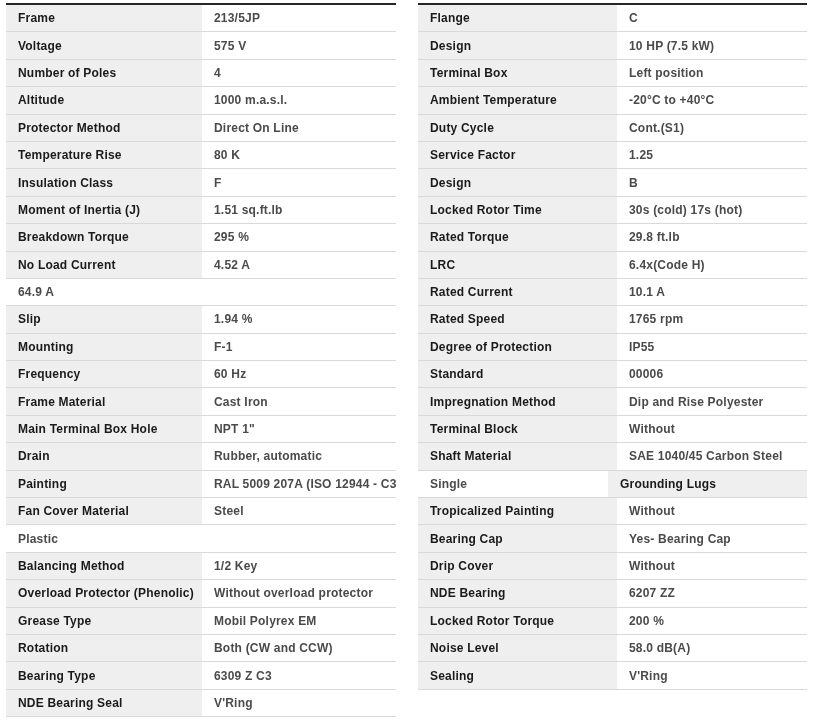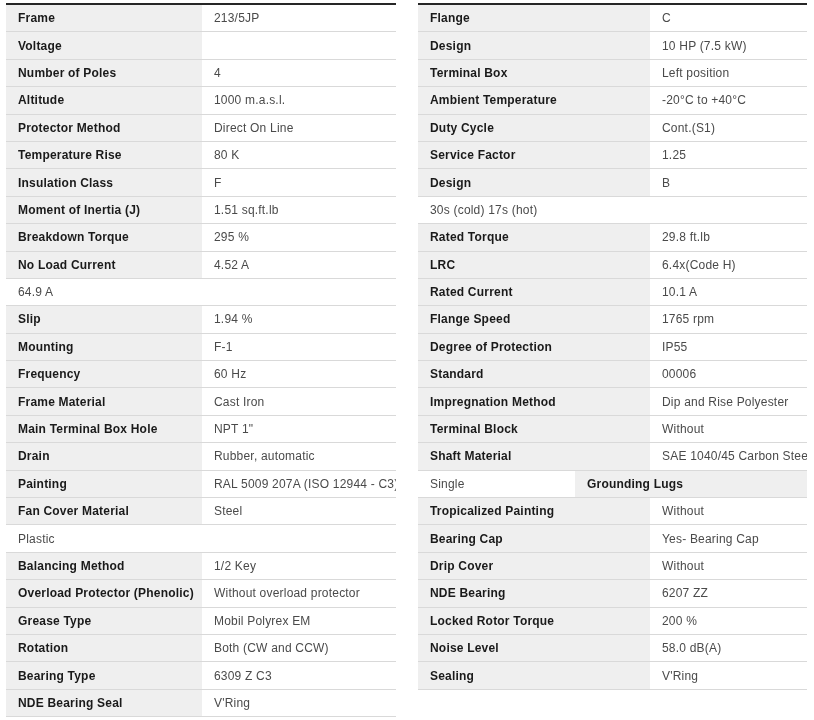--- a/index.html
+++ b/index.html
@@ -50,38 +50,39 @@
     overflow: hidden;
   }
   .label-cell {
     background: var(--label-bg);
     color: var(--label-text);
     font-weight: 700;
   }
   .value-cell {
     background: #ffffff;
     color: var(--value-text);
-    font-weight: 400;
+    font-weight: 700;
     flex: 1;
   }
   .spec-table.left  .label-cell { width: 196px; }
-  .spec-table.right .label-cell { width: 232px; }
+  .spec-table.right .label-cell { width: 199px; }
 </style>
 </head>
 <body>
 
 <div class="page">
   <div class="tables-wrap">
     <section class="spec-table left">
         <div class="row">
           <div class="cell label-cell">Frame</div>
           <div class="cell value-cell">213/5JP</div>
         </div>
         <div class="row">
           <div class="cell label-cell">Voltage</div>
+          <div class="cell value-cell">575 V</div>
         </div>
         <div class="row">
           <div class="cell label-cell">Number of Poles</div>
           <div class="cell value-cell">4</div>
         </div>
         <div class="row">
           <div class="cell label-cell">Altitude</div>
           <div class="cell value-cell">1000 m.a.s.l.</div>
         </div>
         <div class="row">
@@ -194,36 +195,37 @@
         </div>
         <div class="row">
           <div class="cell label-cell">Service Factor</div>
           <div class="cell value-cell">1.25</div>
         </div>
         <div class="row">
           <div class="cell label-cell">Design</div>
           <div class="cell value-cell">B</div>
         </div>
         <div class="row">
+          <div class="cell label-cell">Locked Rotor Time</div>
           <div class="cell value-cell">30s (cold) 17s (hot)</div>
         </div>
         <div class="row">
           <div class="cell label-cell">Rated Torque</div>
           <div class="cell value-cell">29.8 ft.lb</div>
         </div>
         <div class="row">
           <div class="cell label-cell">LRC</div>
           <div class="cell value-cell">6.4x(Code H)</div>
         </div>
         <div class="row">
           <div class="cell label-cell">Rated Current</div>
           <div class="cell value-cell">10.1 A</div>
         </div>
         <div class="row">
-          <div class="cell label-cell">Flange Speed</div>
+          <div class="cell label-cell">Rated Speed</div>
           <div class="cell value-cell">1765 rpm</div>
         </div>
         <div class="row">
           <div class="cell label-cell">Degree of Protection</div>
           <div class="cell value-cell">IP55</div>
         </div>
         <div class="row">
           <div class="cell label-cell">Standard</div>
           <div class="cell value-cell">00006</div>
         </div>

